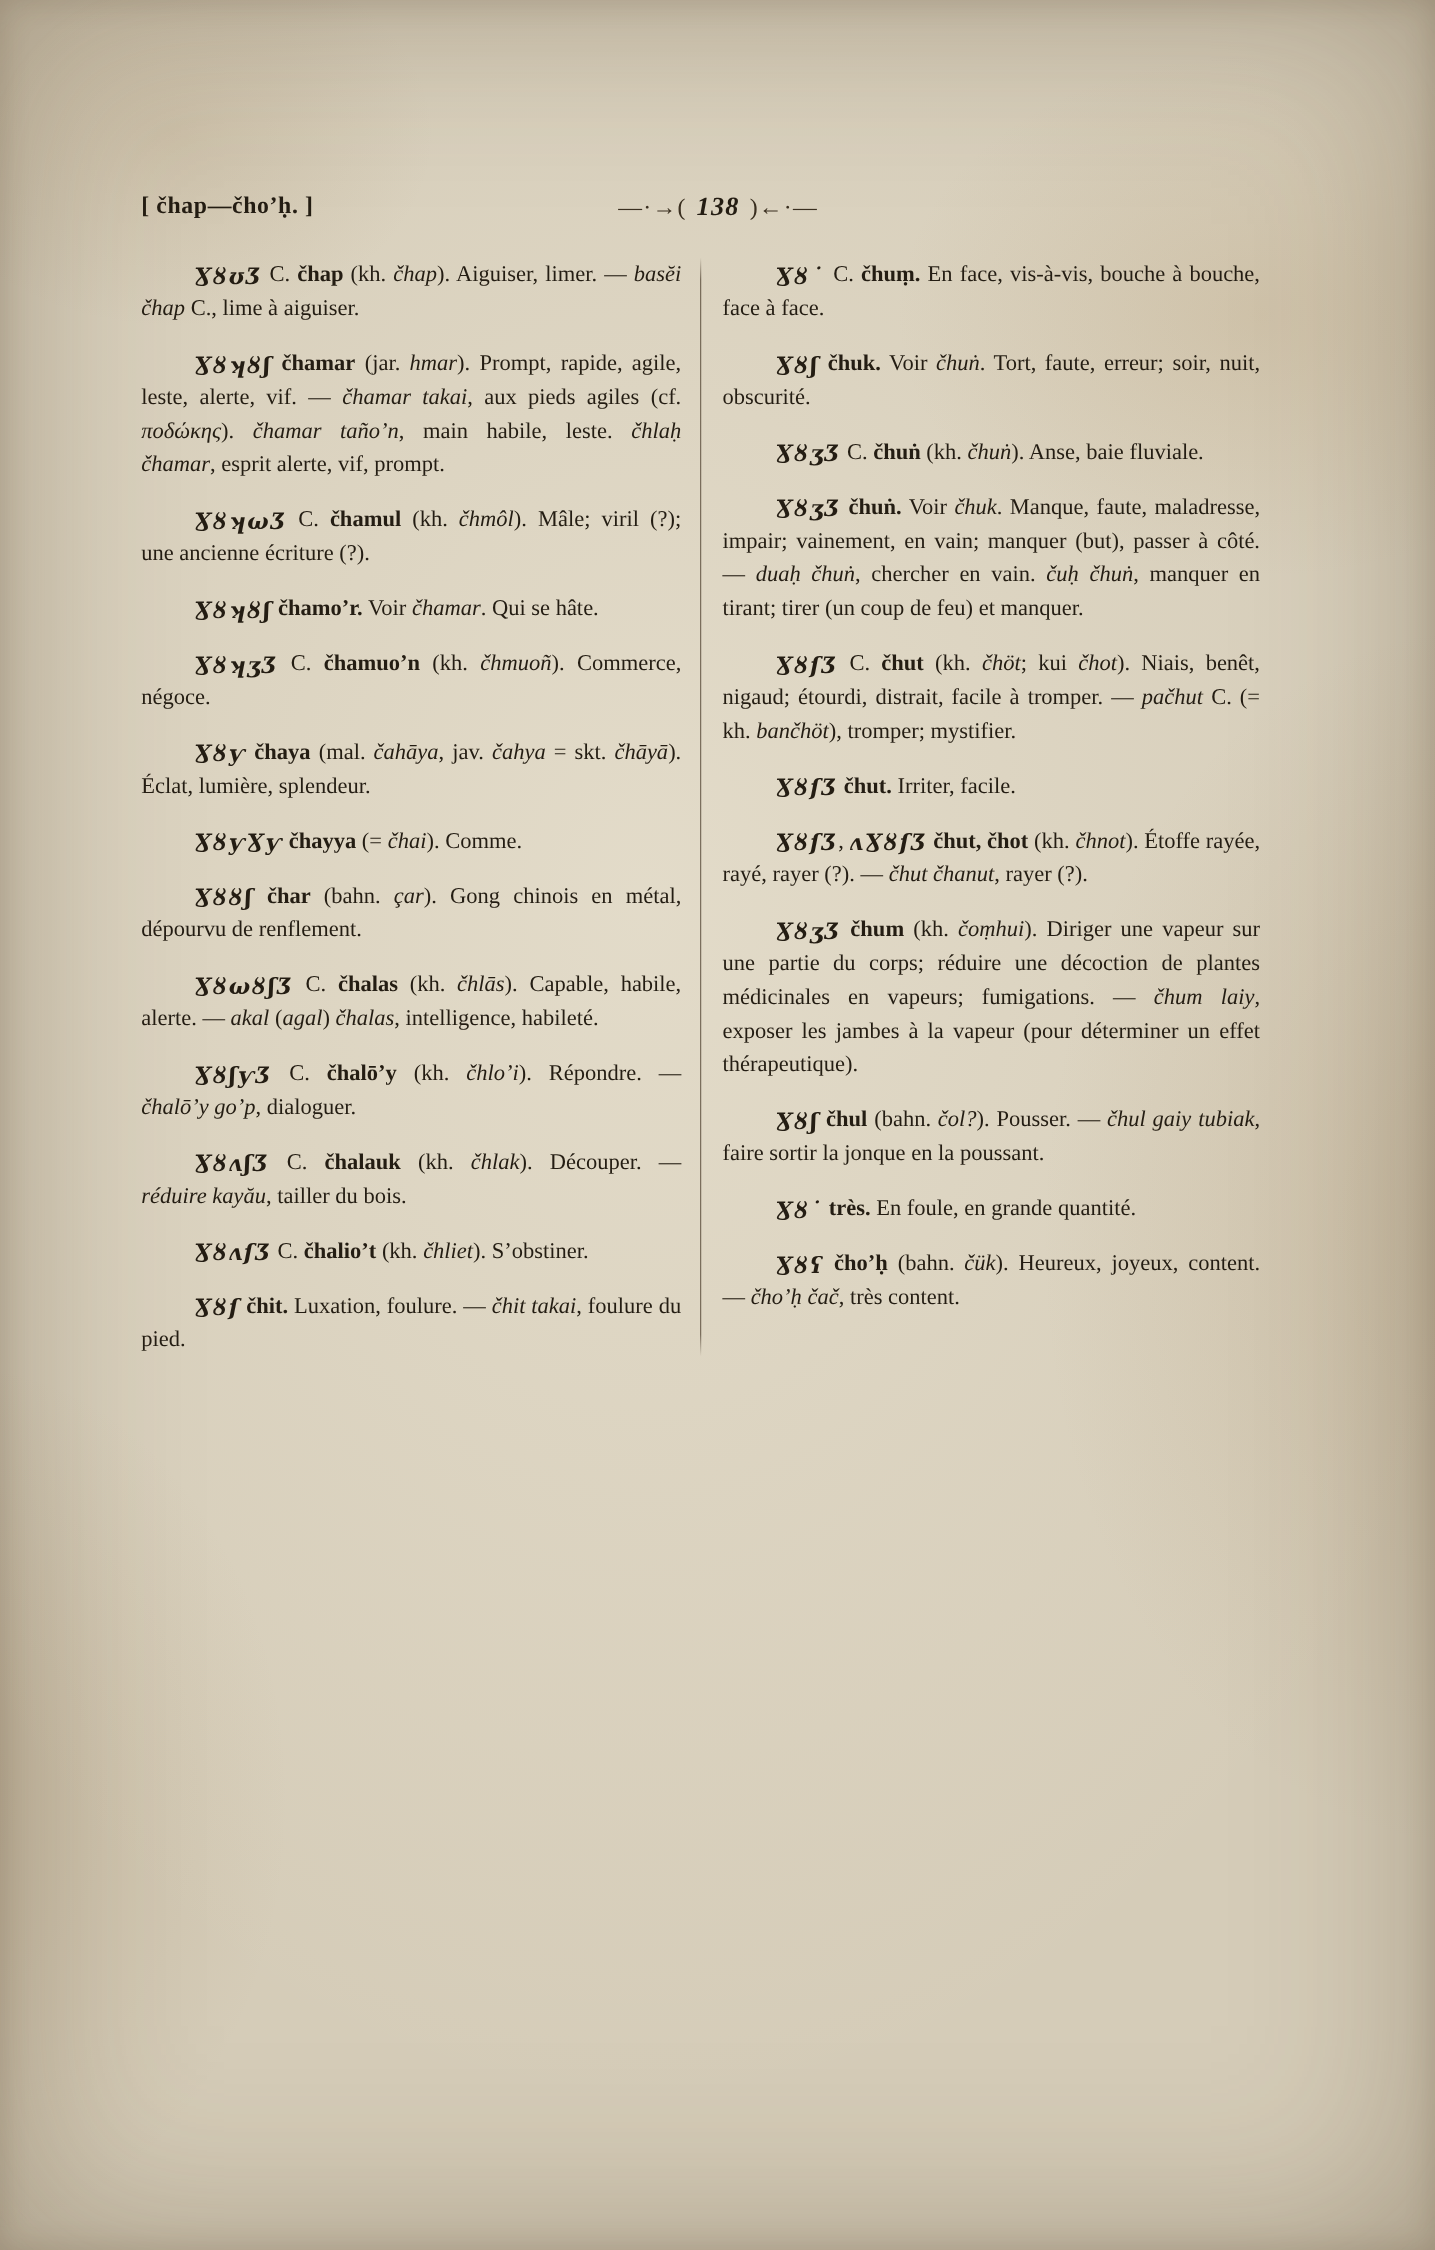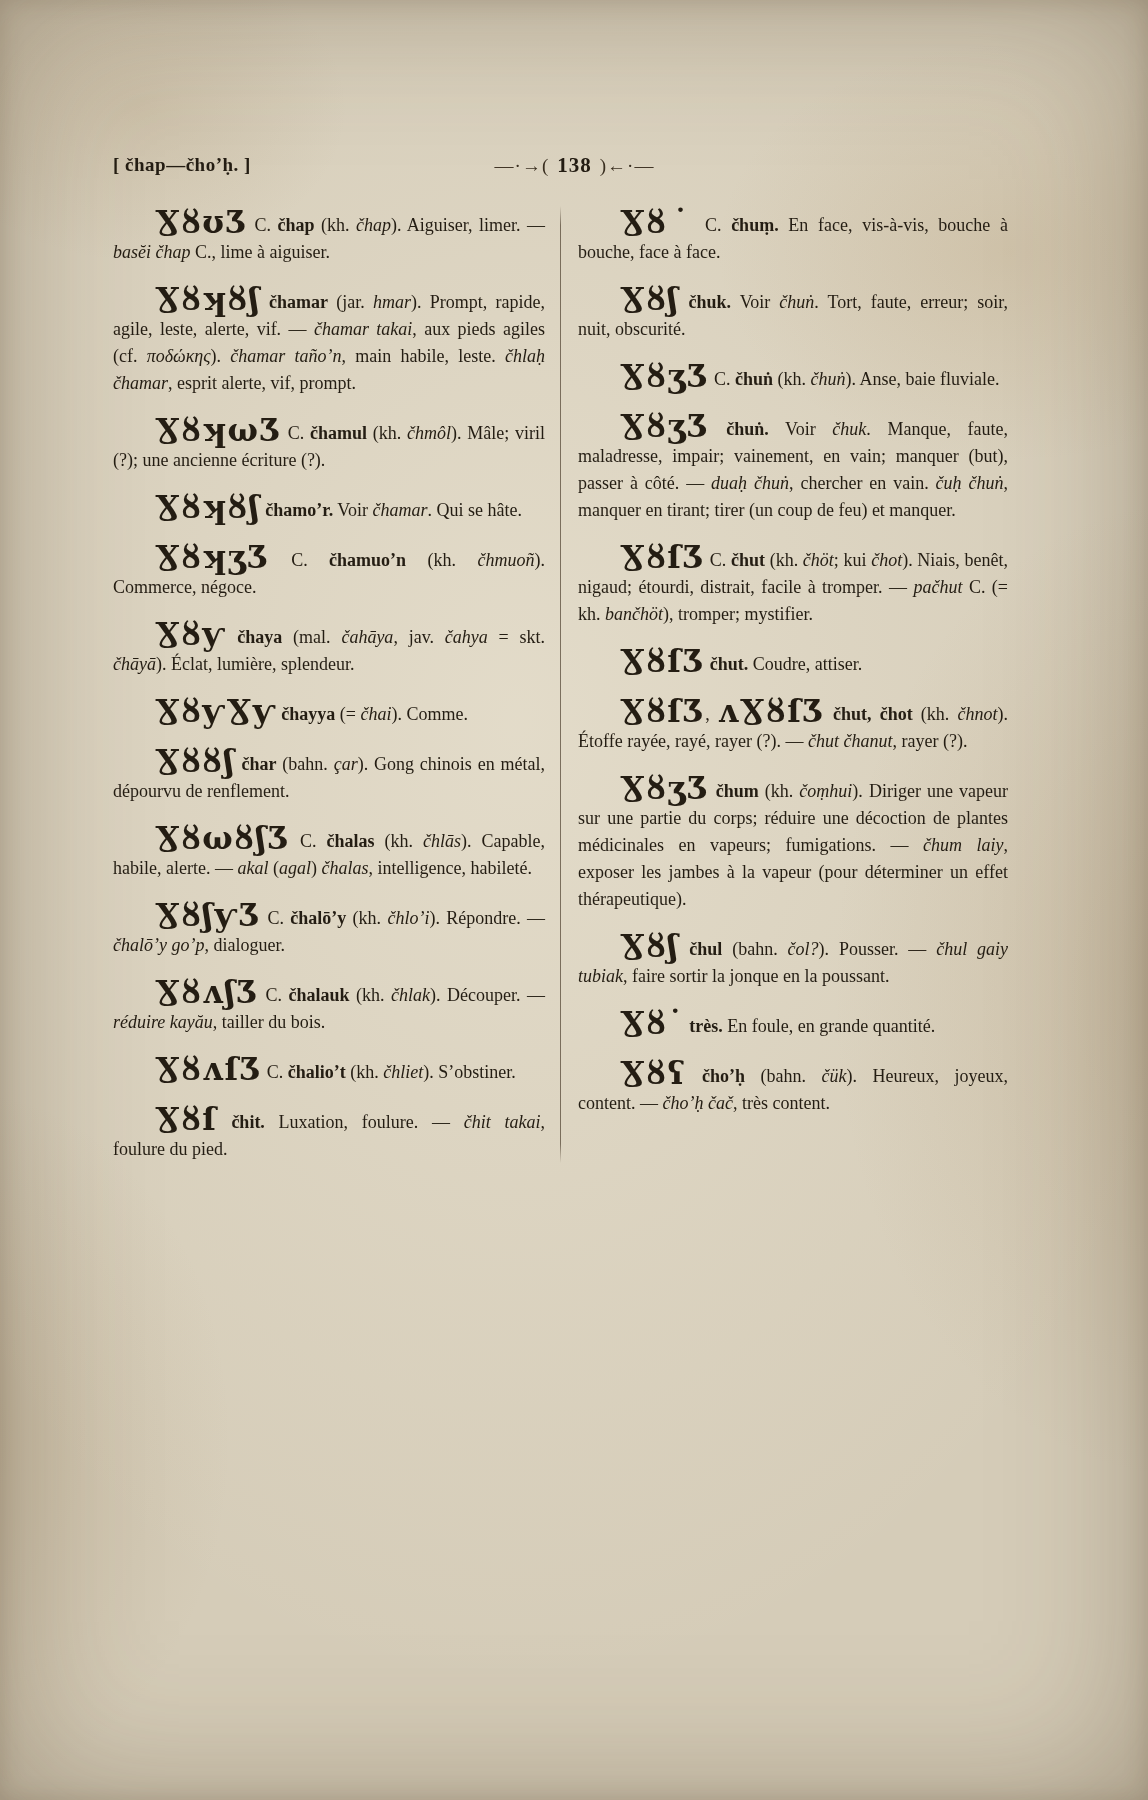--- a/index.html
+++ b/index.html
@@ -54,20 +54,21 @@
     right: 112px;
     text-align: center;
     font-size: 19px;
     line-height: 30px;
     letter-spacing: 1px;
   }
   .pagenum {
     font-weight: bold;
     font-size: 21px;
     padding: 0 8px;
+    font-style: italic;
   }
   .ornament { color: #3a2f20; }
   .columns {
     display: flex;
     align-items: stretch;
     padding: 24px 112px 0 113px;
   }
   .col {
     width: 447px;
     box-sizing: border-box;
@@ -85,22 +86,23 @@
       rgba(60,45,28,0.62) 98%,
       rgba(60,45,28,0) 100%);
   }
   .entry {
     margin: 0 0 17px 0;
     text-indent: 42px;
   }
   .entry:last-child { margin-bottom: 0; }
   .seg.g {
     font-family: "DejaVu Serif", "DejaVu Sans", serif;
+    font-style: italic;
     font-weight: 700;
-    font-size: 32px;
+    font-size: 18px;
     line-height: 1;
     letter-spacing: 1.5px;
     vertical-align: -2px;
     white-space: nowrap;
   }
   .seg.b { font-weight: 700; }
   .seg.i { font-style: italic; }
 </style>
 </head>
 <body>
@@ -130,21 +132,21 @@
         <p class="entry"><span class="seg g">ƔȣʌſƷ</span><span class="seg r"> C. </span><span class="seg b">čhalio’t</span><span class="seg r"> (kh. </span><span class="seg i">čhliet</span><span class="seg r">). S’obstiner.</span></p>
         <p class="entry"><span class="seg g">Ɣȣſ</span><span class="seg r"> </span><span class="seg b">čhit.</span><span class="seg r"> Luxation, foulure. — </span><span class="seg i">čhit takai</span><span class="seg r">, foulure du pied.</span></p>
       </section>
     <div class="divider"></div>
     <section class="col col-right" id="col-right">
         <p class="entry"><span class="seg g">Ɣȣ˙</span><span class="seg r"> C. </span><span class="seg b">čhuṃ.</span><span class="seg r"> En face, vis-à-vis, bouche à bouche, face à face.</span></p>
         <p class="entry"><span class="seg g">Ɣȣʃ</span><span class="seg r"> </span><span class="seg b">čhuk.</span><span class="seg r"> Voir </span><span class="seg i">čhuṅ</span><span class="seg r">. Tort, faute, erreur; soir, nuit, obscurité.</span></p>
         <p class="entry"><span class="seg g">ƔȣʒƷ</span><span class="seg r"> C. </span><span class="seg b">čhuṅ</span><span class="seg r"> (kh. </span><span class="seg i">čhuṅ</span><span class="seg r">). Anse, baie fluviale.</span></p>
         <p class="entry"><span class="seg g">ƔȣʒƷ</span><span class="seg r"> </span><span class="seg b">čhuṅ.</span><span class="seg r"> Voir </span><span class="seg i">čhuk</span><span class="seg r">. Manque, faute, maladresse, impair; vainement, en vain; manquer (but), passer à côté. — </span><span class="seg i">duaḥ čhuṅ</span><span class="seg r">, chercher en vain. </span><span class="seg i">čuḥ čhuṅ</span><span class="seg r">, manquer en tirant; tirer (un coup de feu) et manquer.</span></p>
         <p class="entry"><span class="seg g">ƔȣſƷ</span><span class="seg r"> C. </span><span class="seg b">čhut</span><span class="seg r"> (kh. </span><span class="seg i">čhöt</span><span class="seg r">; kui </span><span class="seg i">čhot</span><span class="seg r">). Niais, benêt, nigaud; étourdi, distrait, facile à tromper. — </span><span class="seg i">pačhut</span><span class="seg r"> C. (= kh. </span><span class="seg i">bančhöt</span><span class="seg r">), tromper; mystifier.</span></p>
-        <p class="entry"><span class="seg g">ƔȣſƷ</span><span class="seg r"> </span><span class="seg b">čhut.</span><span class="seg r"> Coudre, attiser.</span></p>
+        <p class="entry"><span class="seg g">ƔȣſƷ</span><span class="seg r"> </span><span class="seg b">čhut.</span><span class="seg r"> Irriter, facile.</span></p>
         <p class="entry"><span class="seg g">ƔȣſƷ</span><span class="seg r">, </span><span class="seg g">ʌƔȣſƷ</span><span class="seg r"> </span><span class="seg b">čhut, čhot</span><span class="seg r"> (kh. </span><span class="seg i">čhnot</span><span class="seg r">). Étoffe rayée, rayé, rayer (?). — </span><span class="seg i">čhut čhanut</span><span class="seg r">, rayer (?).</span></p>
         <p class="entry"><span class="seg g">ƔȣʒƷ</span><span class="seg r"> </span><span class="seg b">čhum</span><span class="seg r"> (kh. </span><span class="seg i">čoṃhui</span><span class="seg r">). Diriger une vapeur sur une partie du corps; réduire une décoction de plantes médicinales en vapeurs; fumigations. — </span><span class="seg i">čhum laiy</span><span class="seg r">, exposer les jambes à la vapeur (pour déterminer un effet thérapeutique).</span></p>
         <p class="entry"><span class="seg g">Ɣȣʃ</span><span class="seg r"> </span><span class="seg b">čhul</span><span class="seg r"> (bahn. </span><span class="seg i">čol?</span><span class="seg r">). Pousser. — </span><span class="seg i">čhul gaiy tubiak</span><span class="seg r">, faire sortir la jonque en la poussant.</span></p>
         <p class="entry"><span class="seg g">Ɣȣ˙</span><span class="seg r"> </span><span class="seg b">très.</span><span class="seg r"> En foule, en grande quantité.</span></p>
         <p class="entry"><span class="seg g">Ɣȣʕ</span><span class="seg r"> </span><span class="seg b">čho’ḥ</span><span class="seg r"> (bahn. </span><span class="seg i">čük</span><span class="seg r">). Heureux, joyeux, content. — </span><span class="seg i">čho’ḥ čač</span><span class="seg r">, très content.</span></p>
       </section>
   </main>
 
 </div>
 

